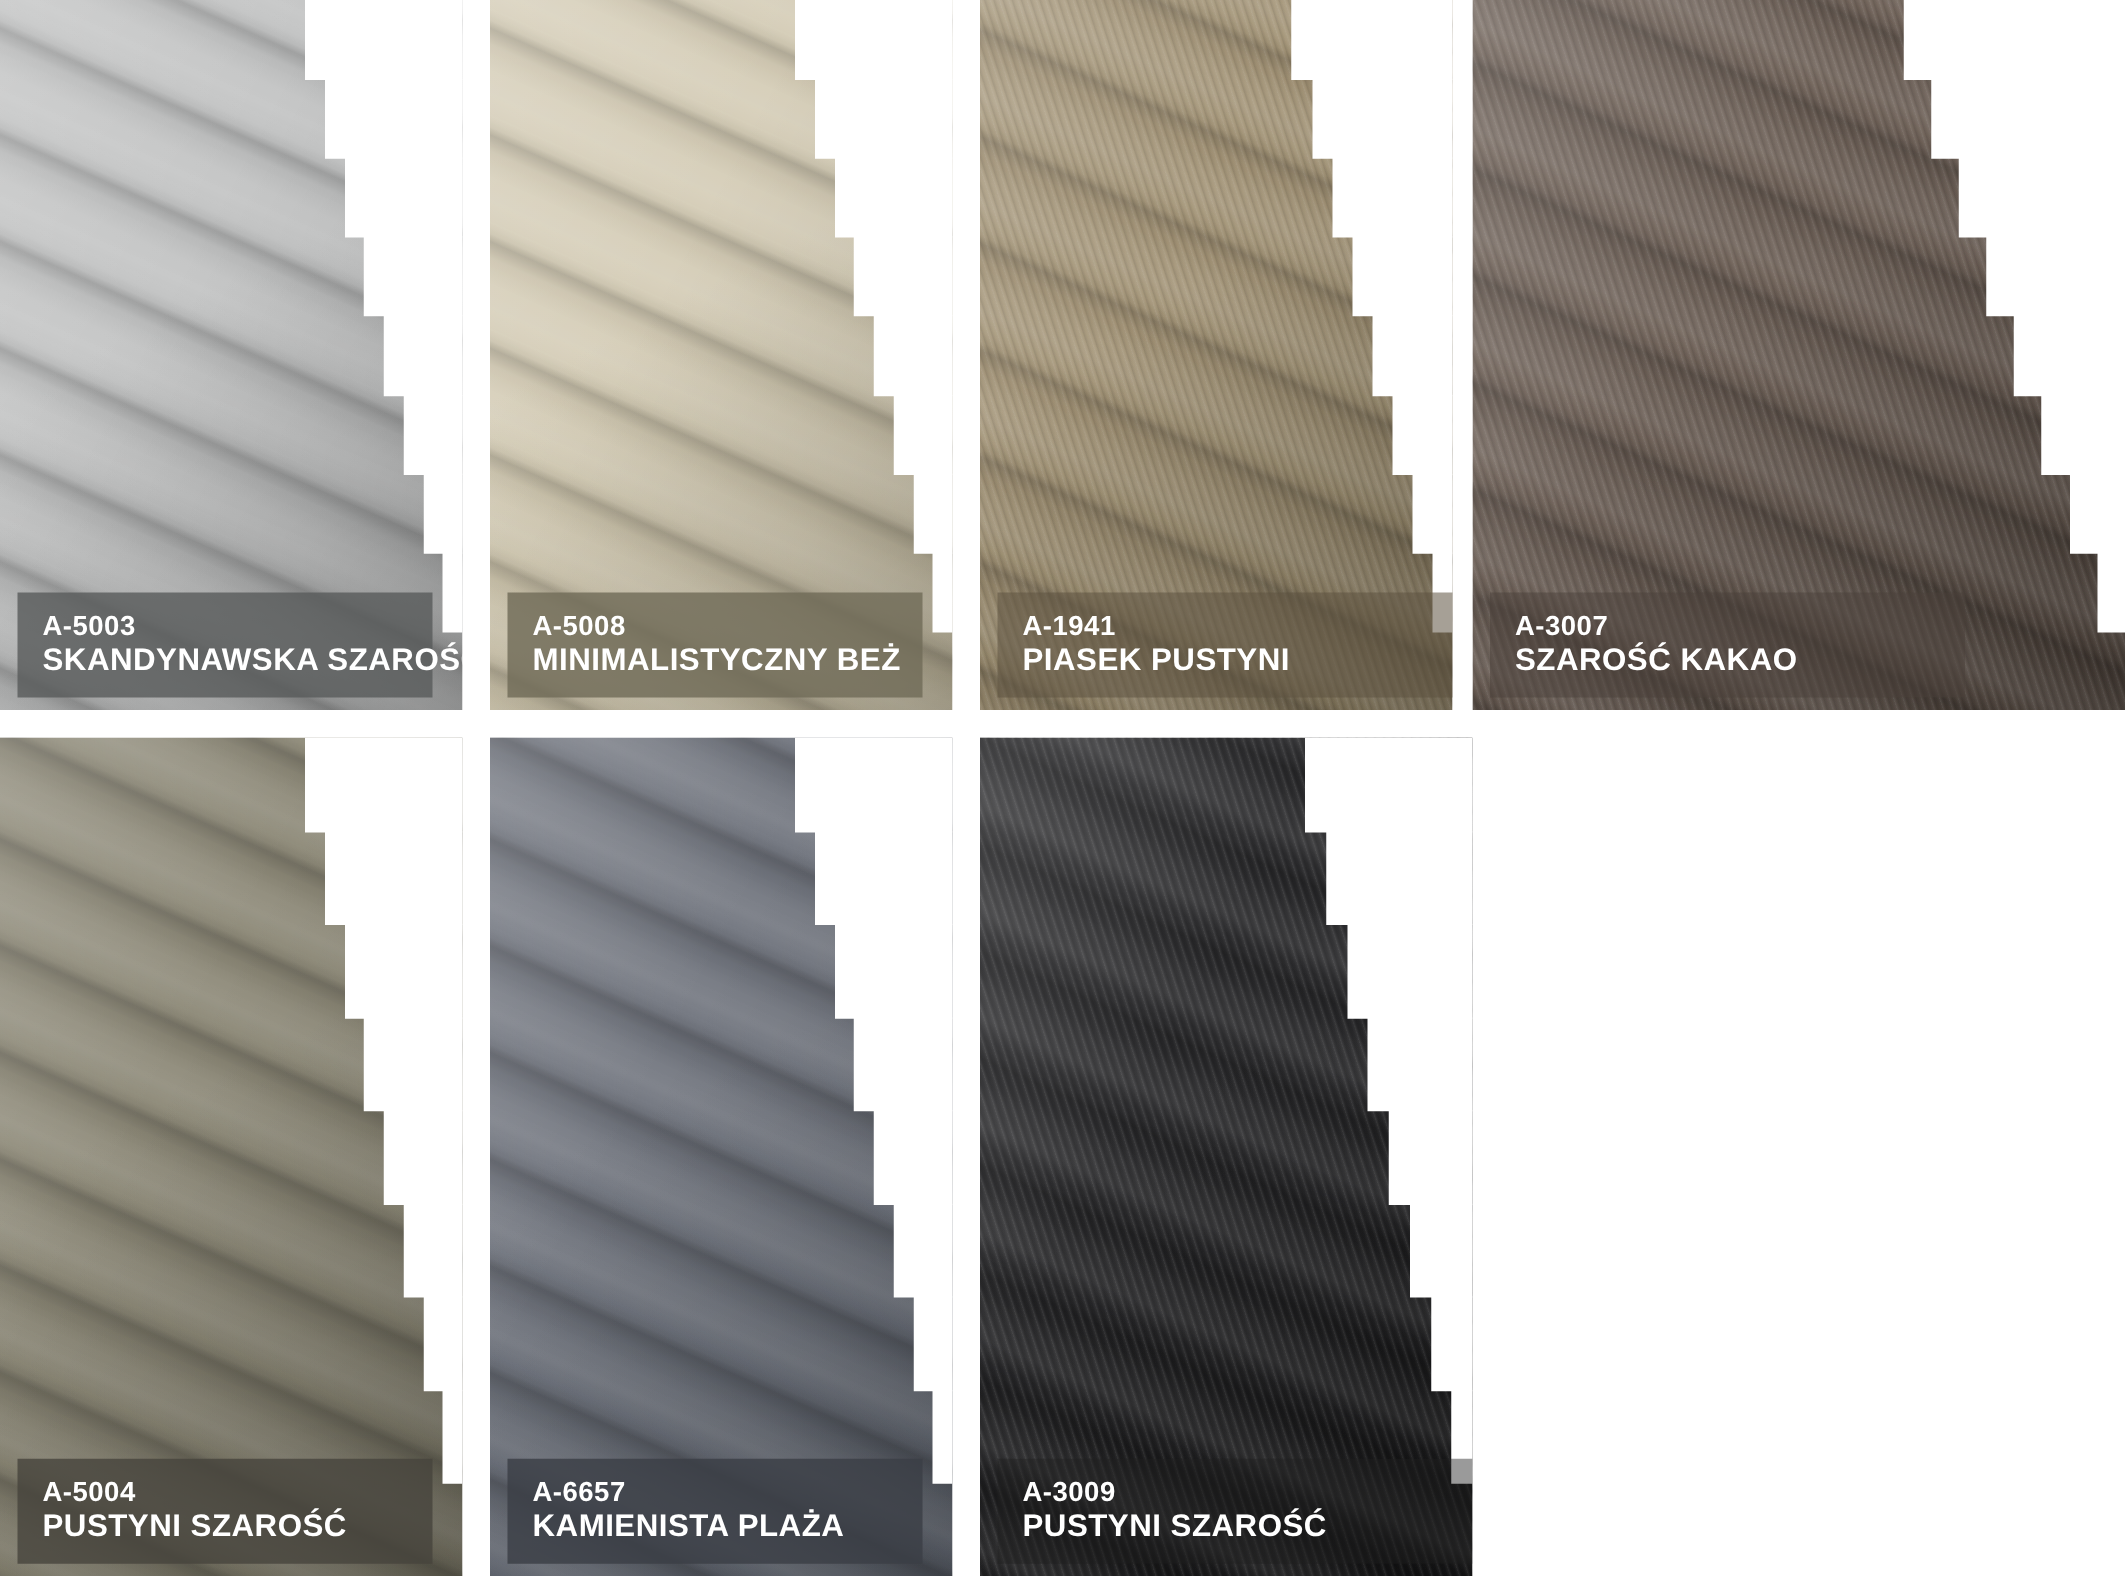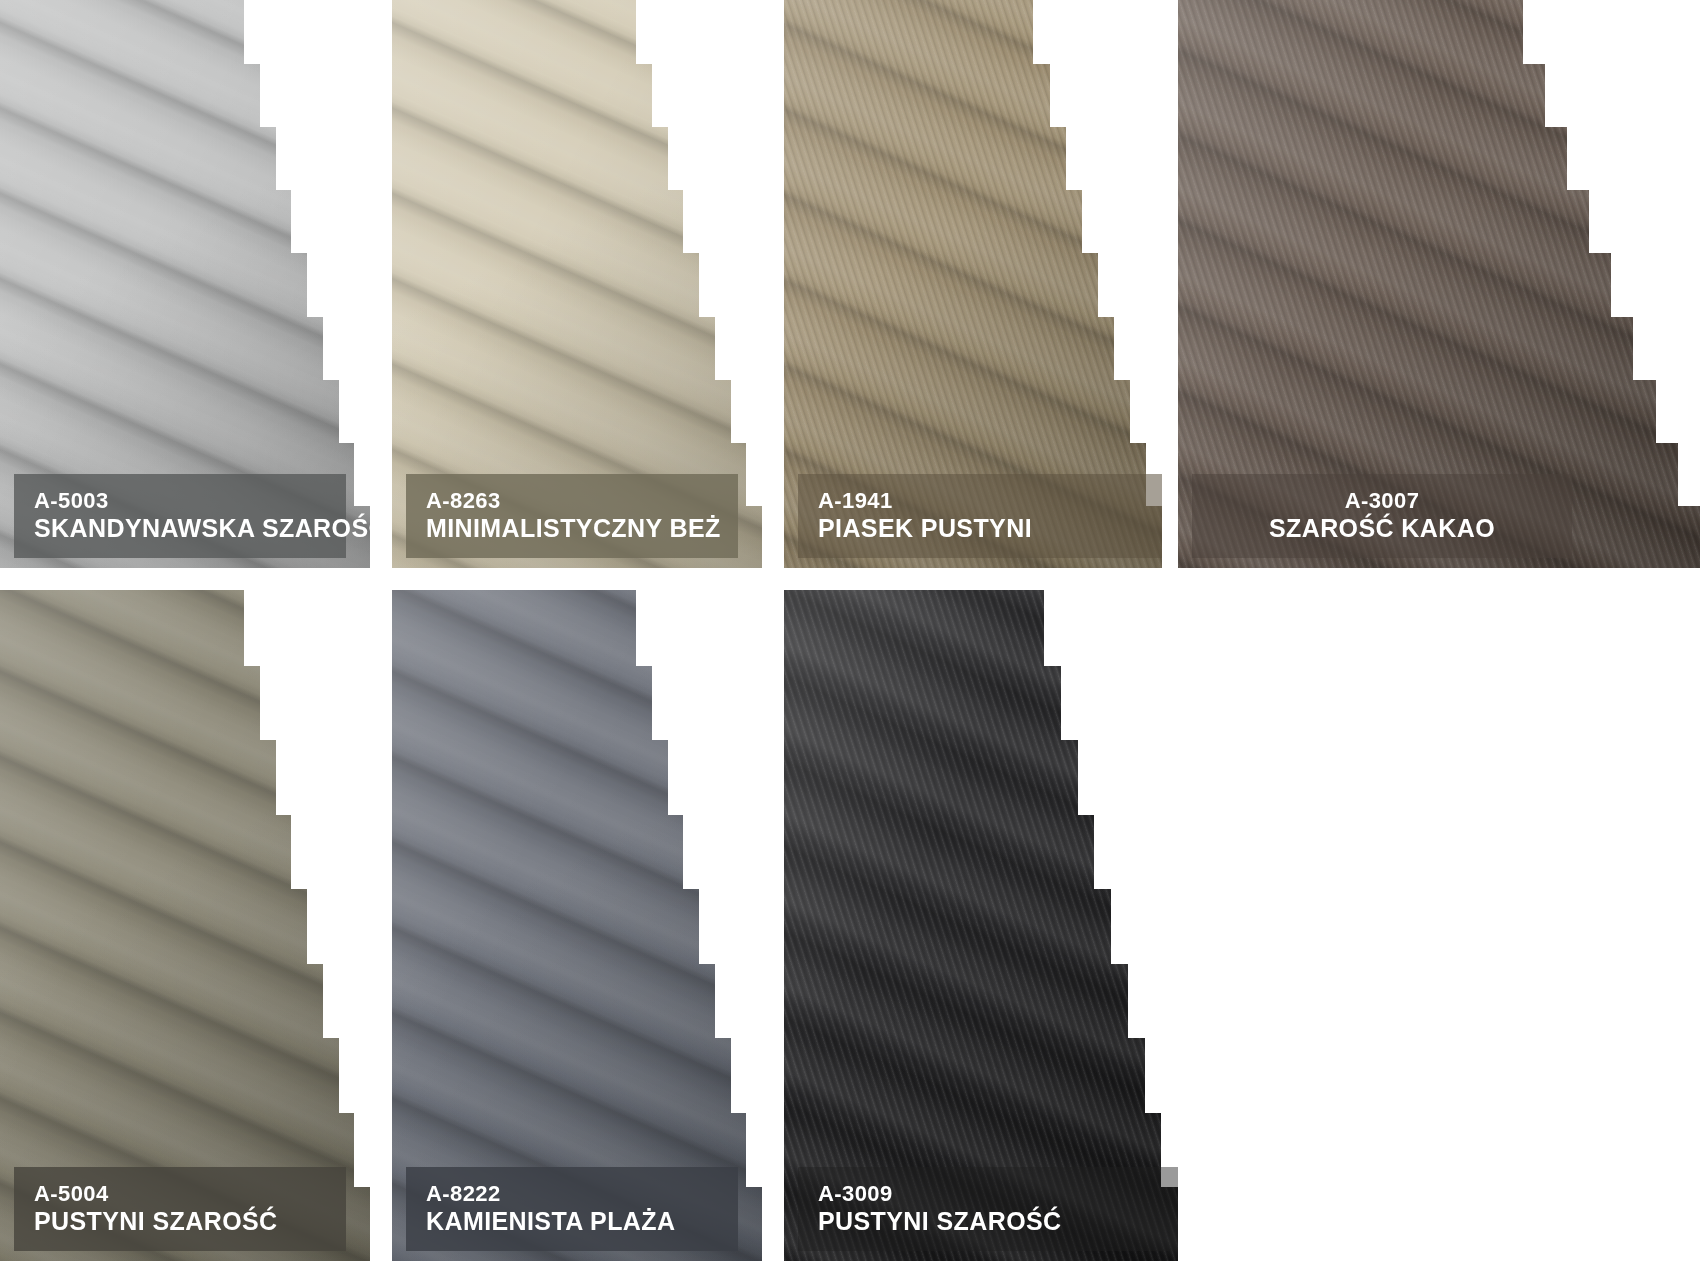--- a/index.html
+++ b/index.html
@@ -8,21 +8,21 @@
   #grid{
     position:relative;width:1700px;height:1261px;background:#ffffff;
     display:grid;
     grid-template-columns:370px 22px 370px 22px 378px 16px 380px 142px;
     grid-template-rows:568px 22px 671px;
   }
   .panel{position:relative;overflow:hidden;background:#fff;}
   .p1{grid-column:1;grid-row:1;}
   .p2{grid-column:3;grid-row:1;}
   .p3{grid-column:5;grid-row:1;}
-  .p4{grid-column:7 / span 2;grid-row:1;text-align:center;}
+  .p4{grid-column:7 / span 2;grid-row:1;}
   .p5{grid-column:1;grid-row:3;}
   .p6{grid-column:3;grid-row:3;}
   .p7{grid-column:5 / span 2;grid-row:3;}
   .empty{grid-column:7 / span 2;grid-row:3;background:#fff;}
 
   
   .fabric{position:absolute;inset:0;}
   .fabric .base{position:absolute;inset:0;}
   
   .fabric .pleats{
@@ -120,21 +120,21 @@
         <i style="top: 63.1111px; height: 64.1111px; width: 110.075px;"></i>
         <i style="top: 126.222px; height: 64.1111px; width: 94.35px;"></i>
         <i style="top: 189.333px; height: 64.1111px; width: 78.625px;"></i>
         <i style="top: 252.444px; height: 64.1111px; width: 62.9px;"></i>
         <i style="top: 315.556px; height: 64.1111px; width: 47.175px;"></i>
         <i style="top: 378.667px; height: 64.1111px; width: 31.45px;"></i>
         <i style="top: 441.778px; height: 64.1111px; width: 15.725px;"></i>
         <i style="top: 504.889px; height: 64.1111px; width: 0px;"></i>
       </div>
     <div class="label" style="background: rgba(112, 107, 88, 0.82); width: 332px;">
-      <div class="code">A-8263</div>
+      <div class="code">A-5008</div>
       <div class="name">MINIMALISTYCZNY BEŻ</div>
     </div>
   </div>
 
   <div class="panel p3">
     <div class="fabric">
       <div class="base" style="background: linear-gradient(152deg, rgb(163, 148, 119) 0%, rgb(163, 148, 119) 42%, rgb(122, 110, 85) 100%);"></div>
       <div class="pleats" style="opacity: 0.9;"></div>
       <div class="pleats2"></div>
       <div class="weave" style="opacity: 0.85;"></div>
@@ -220,21 +220,21 @@
         <i style="top: 74.5556px; height: 75.5556px; width: 110.075px;"></i>
         <i style="top: 149.111px; height: 75.5556px; width: 94.35px;"></i>
         <i style="top: 223.667px; height: 75.5556px; width: 78.625px;"></i>
         <i style="top: 298.222px; height: 75.5556px; width: 62.9px;"></i>
         <i style="top: 372.778px; height: 75.5556px; width: 47.175px;"></i>
         <i style="top: 447.333px; height: 75.5556px; width: 31.45px;"></i>
         <i style="top: 521.889px; height: 75.5556px; width: 15.725px;"></i>
         <i style="top: 596.444px; height: 75.5556px; width: 0px;"></i>
       </div>
     <div class="label" style="background: rgba(58, 62, 70, 0.82); width: 332px;">
-      <div class="code">A-8222</div>
+      <div class="code">A-6657</div>
       <div class="name">KAMIENISTA PLAŻA</div>
     </div>
   </div>
 
   <div class="panel p7">
     <div class="fabric">
       <div class="base" style="background: linear-gradient(152deg, rgb(42, 42, 44) 0%, rgb(42, 42, 44) 42%, rgb(20, 20, 21) 100%);"></div>
       <div class="pleats" style="opacity: 0.9;"></div>
       <div class="pleats2"></div>
       <div class="weave" style="opacity: 0.85;"></div>

